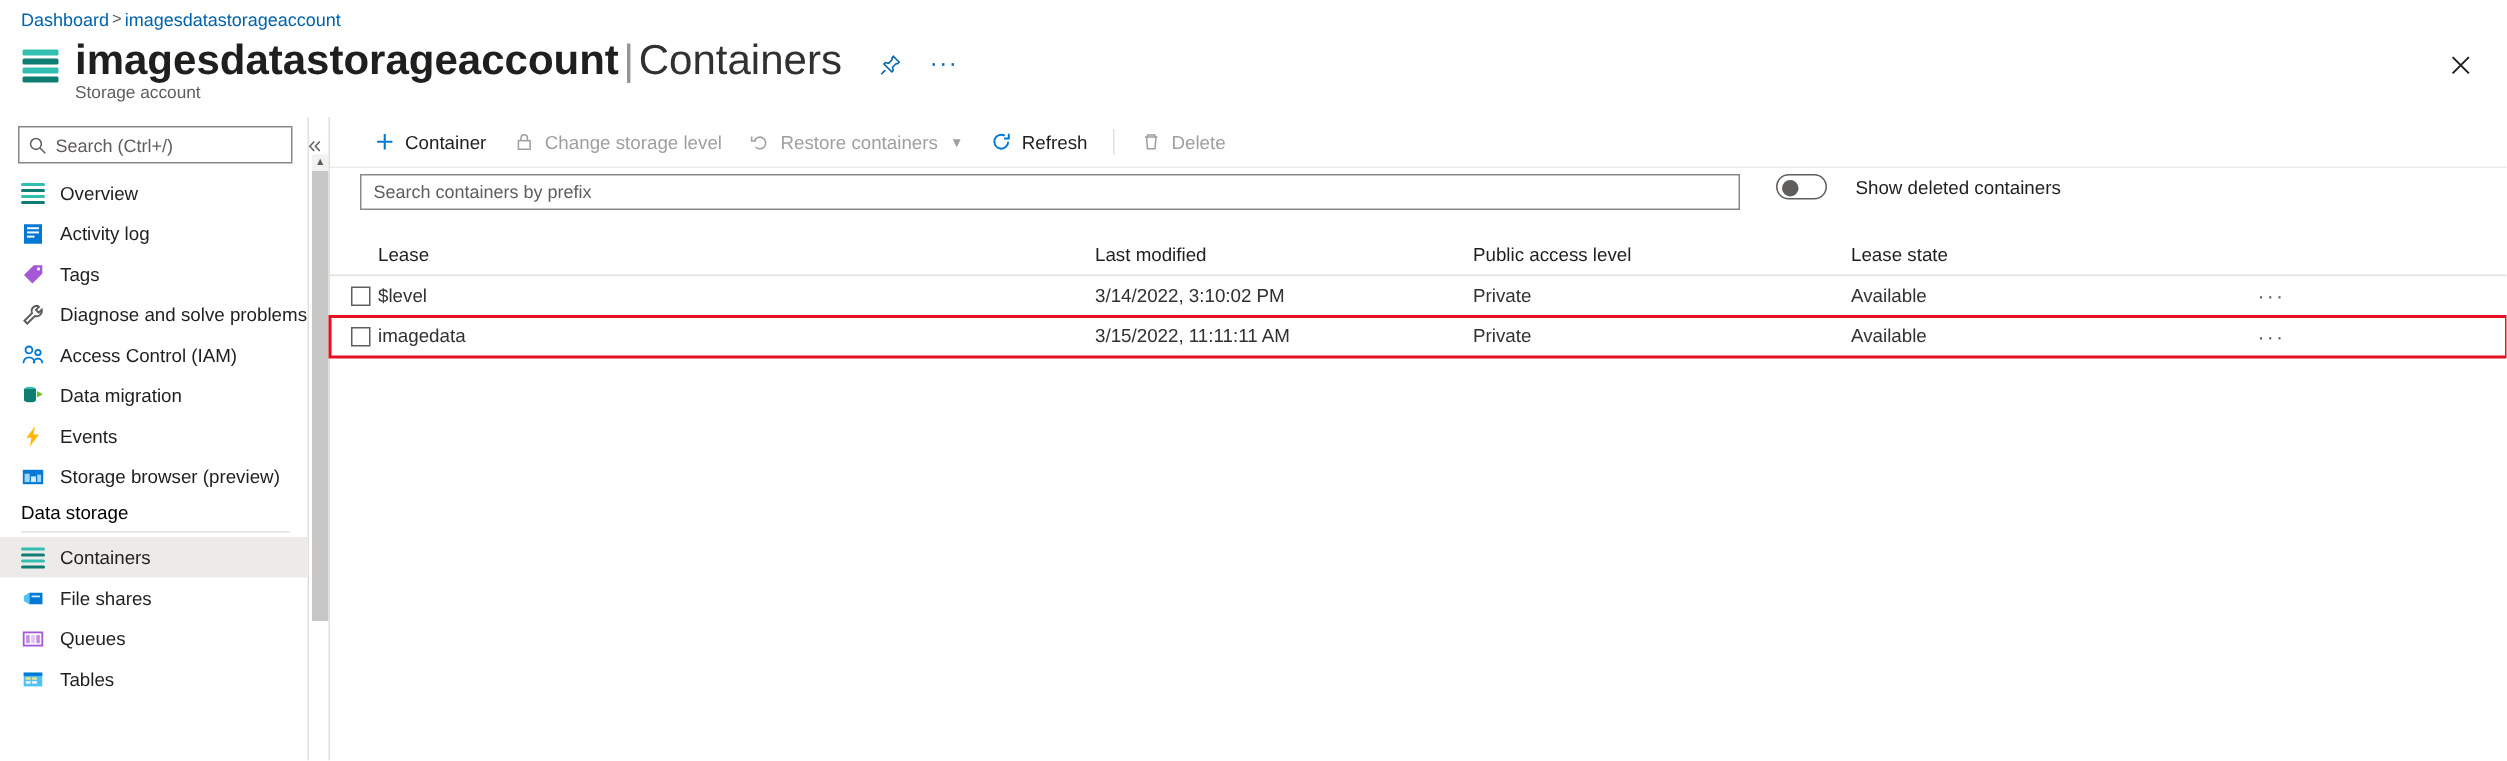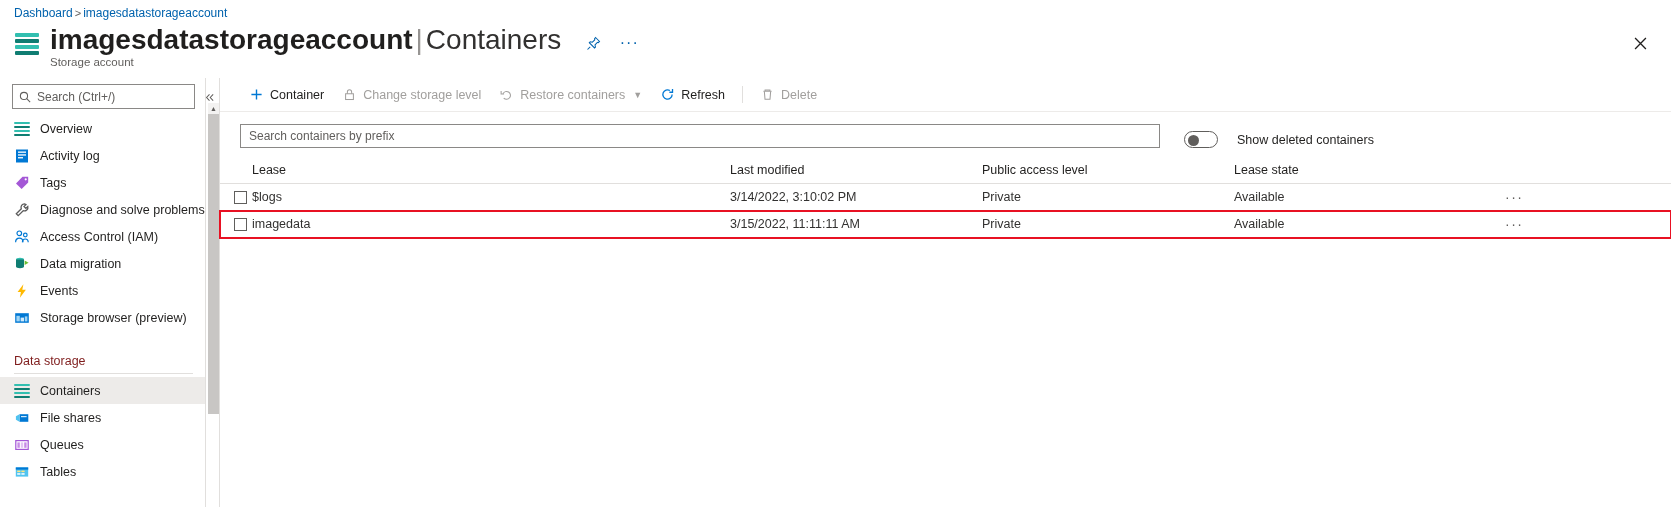--- a/index.html
+++ b/index.html
@@ -76,22 +76,22 @@
   .nav-list { margin-top: 6px; }
   .nav-item {
     display: flex; align-items: center; gap: 10px;
     height: 27px; padding-left: 14px; cursor: pointer;
     font-size: 12.5px; color: #201f1e; white-space: nowrap;
   }
   .nav-item.active { background: #edebe9; }
   .nav-ico { width: 16px; height: 16px; flex: none; position: relative; }
   .nav-label { line-height: 16px; }
   .nav-group {
-    padding-left: 14px; padding-right: 12px; margin-top: 23px; margin-bottom: 3px;
-    font-size: 12.5px; color: #7f1d1d;
+    padding-left: 14px; padding-right: 12px; margin-top: 4px; margin-bottom: 3px;
+    font-size: 12.5px; color: #000000;
   }
   .nav-group span { display: block; padding-bottom: 5px; border-bottom: 1px solid #e1dfdd; }
 
   
   .ic-overview .l { position:absolute; left:0; width:16px; height:2.6px; border-radius:1px; }
   .ic-overview .l1 { top:1px;  background:#32bfb0; }
   .ic-overview .l2 { top:5px;  background:#0f7d72; }
   .ic-overview .l3 { top:9px;  background:#32bfb0; }
   .ic-overview .l4 { top:13px; background:#0f7d72; }
 
@@ -106,21 +106,21 @@
     display: flex; align-items: center; gap: 6px;
     height: 28px; padding: 0 9px; font-size: 12.5px; color: #201f1e;
     cursor: pointer; white-space: nowrap;
   }
   .tb-btn.disabled { color: #a19f9d; cursor: default; }
   .tb-ico { width: 15px; height: 15px; display: flex; align-items: center; justify-content: center; flex: none; }
   .tb-sep { width: 1px; height: 17px; background: #e1dfdd; margin: 0 8px; }
   .chev { font-size: 9px; color: #a19f9d; margin-left: 2px; }
 
   
-  .filter-row { display: flex; align-items: flex-end; height: 36px; padding-left: 20px; padding-top: 4px; }
+  .filter-row { display: flex; align-items: flex-start; height: 36px; padding-left: 20px; padding-top: 4px; }
   .prefix-search {
     width: 920px; height: 24px; border: 1px solid #8a8886; background: #fff;
     padding: 0 8px; display: flex; align-items: center;
   }
   .prefix-search input {
     border: none; outline: none; width: 100%; font-size: 12px;
     font-family: "Liberation Sans", sans-serif; color: #323130; background: transparent;
   }
   .prefix-search input::placeholder { color: #605e5c; }
   .toggle-wrap { display: flex; align-items: center; gap: 19px; margin-left: 24px; }
@@ -454,21 +454,21 @@
         <div class="c-mod">Last modified</div>
         <div class="c-pub">Public access level</div>
         <div class="c-lease">Lease state</div>
         <div class="c-menu"></div>
       </div>
 
       <div class="tbl-row">
         <div class="c-check">
           <span class="chk"></span>
         </div>
-        <div class="c-name">$logs</div>
+        <div class="c-name">$level</div>
         <div class="c-mod">3/14/2022, 3:10:02 PM</div>
         <div class="c-pub">Private</div>
         <div class="c-lease">Available</div>
         <div class="c-menu">
           <span class="dots-btn">···</span>
         </div>
       </div>
 
       <div class="tbl-row highlighted">
         <div class="c-check">

